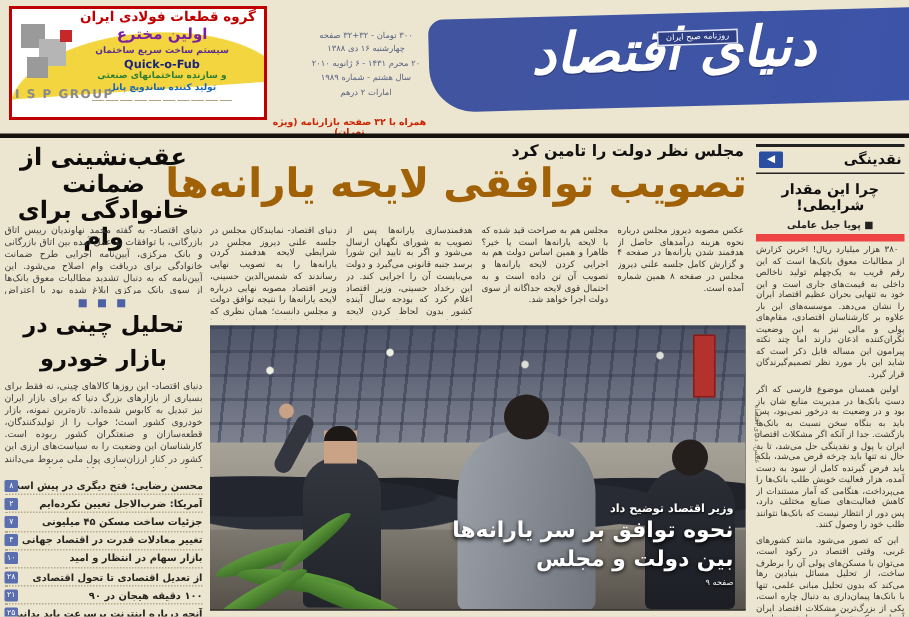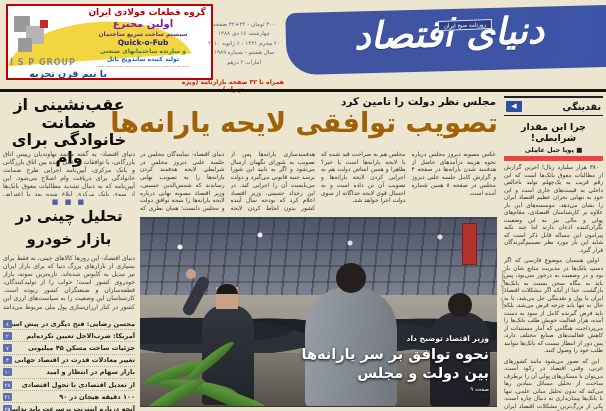--- a/index.html
+++ b/index.html
@@ -1,21 +1,21 @@
 <!DOCTYPE html>
 <html lang="fa"><head>
 <meta charset="utf-8">
 <style>
   html,body{margin:0;padding:0;}
   body{font-family:"DejaVu Sans",sans-serif;background:#d8d2c0;}
   #page{position:relative;width:606px;height:411px;background:#ece5d0;overflow:hidden;margin:0;}
   .abs{position:absolute;}
   .rtl{direction:rtl;}
   
-  #ad-box{left:6px;top:4px;width:207px;height:76px;background:#fff;border:2.5px solid #c00000;box-sizing:border-box;overflow:hidden;}
+  #ad-box{left:6px;top:4px;width:172px;height:76px;background:#fff;border:2.5px solid #c00000;box-sizing:border-box;overflow:hidden;}
   #ad-swoosh{position:absolute;left:-20px;top:8px;width:220px;height:46px;background:radial-gradient(ellipse at 50% 120%, #f2d53f 0 60%, transparent 61%);transform:rotate(-4deg);}
   #ad-title{right:4px;top:1px;width:120px;color:#c00000;font-weight:700;font-size:9px;text-align:center;}
   #ad-sub{right:28px;top:12px;width:80px;color:#7b1fa2;font-weight:700;font-size:10px;text-align:center;}
   #ad-line1{right:10px;top:24px;width:116px;color:#5b2d8e;font-size:6px;font-weight:700;text-align:center;}
   #ad-brand{right:10px;top:32px;width:116px;color:#1a237e;font-weight:700;font-size:7.5px;text-align:center;font-family:"DejaVu Sans",sans-serif;}
   #ad-line2{right:10px;top:41px;width:116px;color:#2e7d32;font-size:6px;font-weight:700;text-align:center;}
   #ad-line3{right:10px;top:49px;width:116px;color:#1565c0;font-size:6px;font-weight:700;text-align:center;}
   #ad-contact{right:8px;top:57px;width:120px;color:#6b5e1f;font-size:4px;text-align:center;line-height:5px;overflow:hidden;height:10px;}
   #ad-logo{left:6px;top:10px;width:44px;height:40px;}
   .lg-sq{position:absolute;background:#9a9a9a;}
@@ -106,21 +106,20 @@
     <div class="abs rtl" id="ad-line2">و سازنده ساختمانهای صنعتی</div>
     <div class="abs rtl" id="ad-line3">تولید کننده ساندویچ پانل</div>
     <div class="abs" id="ad-contact">ـــــــ ـــــــ ـــــــ ـــــــ ـــــــ ـــــــ ـــــــ ـــــــ ـــــــ ـــــــ</div>
     <div class="abs" id="ad-logo">
       <div class="lg-sq" style="left:0;top:0;width:16px;height:16px;"></div>
       <div class="lg-sq" style="left:12px;top:10px;width:18px;height:18px;background:#b5b5b5;"></div>
       <div class="lg-sq" style="left:4px;top:22px;width:14px;height:14px;"></div>
       <div class="lg-sq red" style="left:26px;top:4px;width:8px;height:8px;"></div>
     </div>
     <div class="abs" id="ad-company">I S P GROUP</div>
-    <div class="abs rtl" id="ad-tagline">با نیم قرن تجربه</div>
   </div>
 
   <div class="abs rtl" id="dateblock">
     <div>۳۰۰ تومان - ۳۲+۳۲ صفحه</div>
     <div>چهارشنبه ۱۶ دی ۱۳۸۸</div>
     <div>۲۰ محرم ۱۴۳۱ - ۶ ژانویه ۲۰۱۰</div>
     <div>سال هشتم - شماره ۱۹۸۹</div>
     <div>امارات ۲ درهم</div>
   </div>
 

